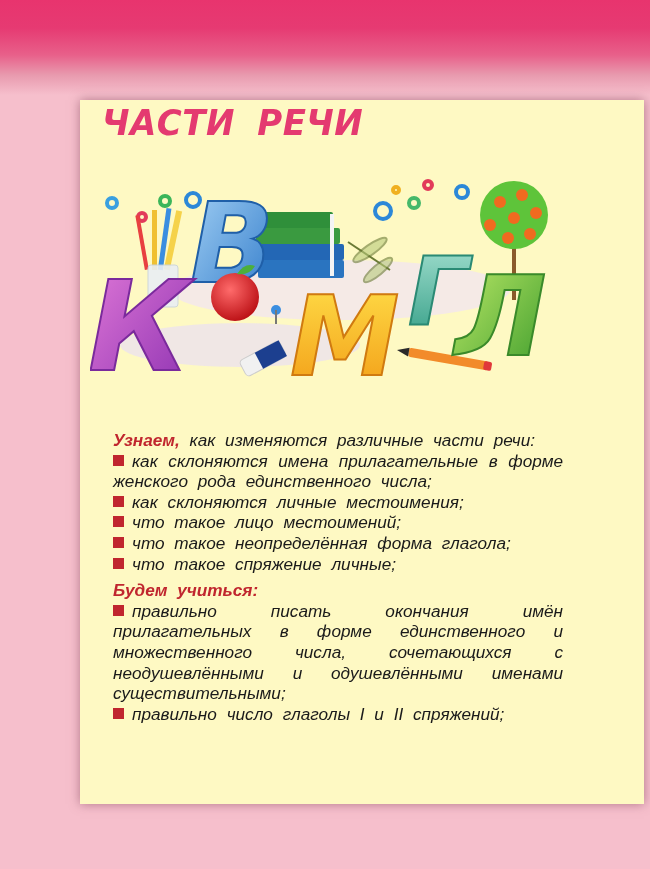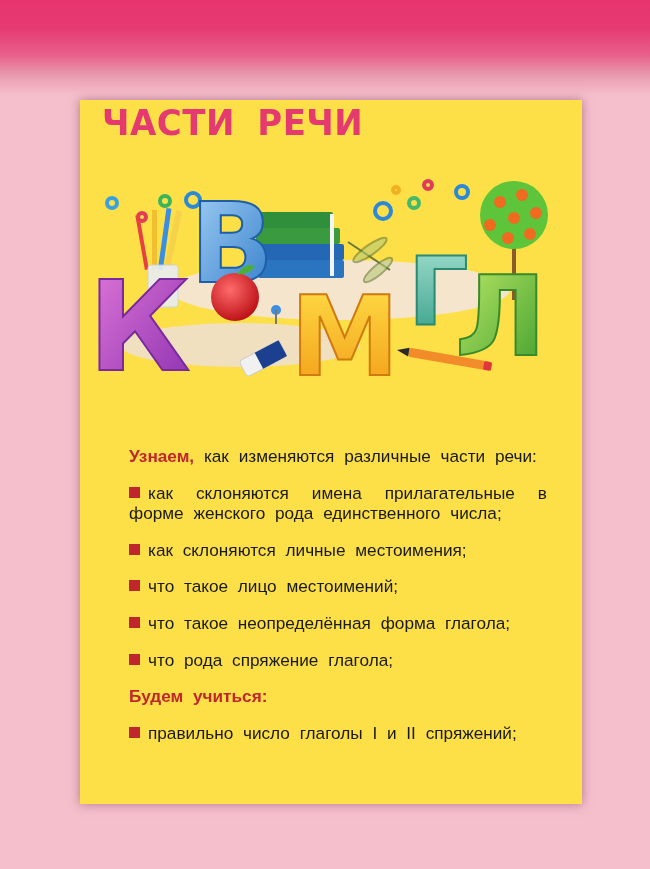--- a/index.html
+++ b/index.html
@@ -6,40 +6,41 @@
     body {
       width: 650px; height: 869px; position: relative; overflow: hidden;
       background: #f6bfcc;
       font-family: "Liberation Sans", sans-serif;
     }
     .top-band {
       position: absolute; left: 0; top: 0; width: 650px; height: 95px;
       background: linear-gradient(to bottom, #e8346e 0px, #e63a72 28px, #e8608a 55px, #e89aae 75px, #f6bfcc 95px);
     }
     .card {
-      position: absolute; left: 80px; top: 100px; width: 502px; height: 704px;
-      background: #fde047;
+      position: absolute; left: 80px; top: 100px; width: 564px; height: 704px;
+      background: #fef9c3;
       box-shadow: 0 0 10px rgba(120, 60, 80, 0.55);
+      font-style: italic;
     }
     .title {
       position: absolute; left: 22px; top: 0px;
       font-family: "DejaVu Sans", sans-serif; font-weight: bold;
       font-size: 34px; letter-spacing: 0.5px; word-spacing: 10px;
       color: #e43a70; line-height: 44px;
       transform: scaleY(1.05);
     }
     .illustration {
       position: absolute; left: 10px; top: 70px; width: 470px; height: 230px;
     }
     .text {
       position: absolute; left: 33px; top: 330px; width: 450px;
       font-size: 17.2px; line-height: 20.6px; color: #1a1a1a;
       word-spacing: 5px;
     }
-    .text p { margin: 16px; text-align: justify; text-align-last: left; }
+    .text p { margin: 0; text-align: justify; text-align-last: left; }
     .lead { font-weight: bold; color: #c0262e; }
     .section-head { font-weight: bold; color: #c0262e; margin-top: 6px !important; }
     .bullet {
       display: inline-block; width: 11px; height: 11px; background: #c0262e;
       margin-right: 8px; vertical-align: 1px;
     }
   </style>
 </head>
 <body>
 
@@ -156,18 +157,19 @@
 
     <text x="365" y="185" font-family="DejaVu Sans, sans-serif" font-weight="bold" font-size="110" fill="url(#gL)" stroke="#3a8a2a" stroke-width="2">Л</text>
   </svg>
 
   <div class="text">
     <p><span class="lead">Узнаем,</span><span> как изменяются различные части речи:</span></p>
     <p><span class="bullet"></span><span>как склоняются имена прилагательные в форме женского рода единственного числа;</span></p>
     <p><span class="bullet"></span><span>как склоняются личные местоимения;</span></p>
     <p><span class="bullet"></span><span>что такое лицо местоимений;</span></p>
     <p><span class="bullet"></span><span>что такое неопределённая форма глагола;</span></p>
-    <p><span class="bullet"></span><span>что рода спряжение глагола;</span></p>
+    <p><span class="bullet"></span><span>что такое спряжение личные;</span></p>
 
     <p class="section-head">Будем учиться:</p>
+    <p><span class="bullet"></span><span>правильно писать окончания имён прилагательных в форме единственного и множественного числа, сочетающихся с неодушевлёнными и одушевлёнными именами существительными;</span></p>
     <p><span class="bullet"></span><span>правильно число глаголы I и II спряжений;</span></p>
   </div>
 </div>
 
 </body></html>

